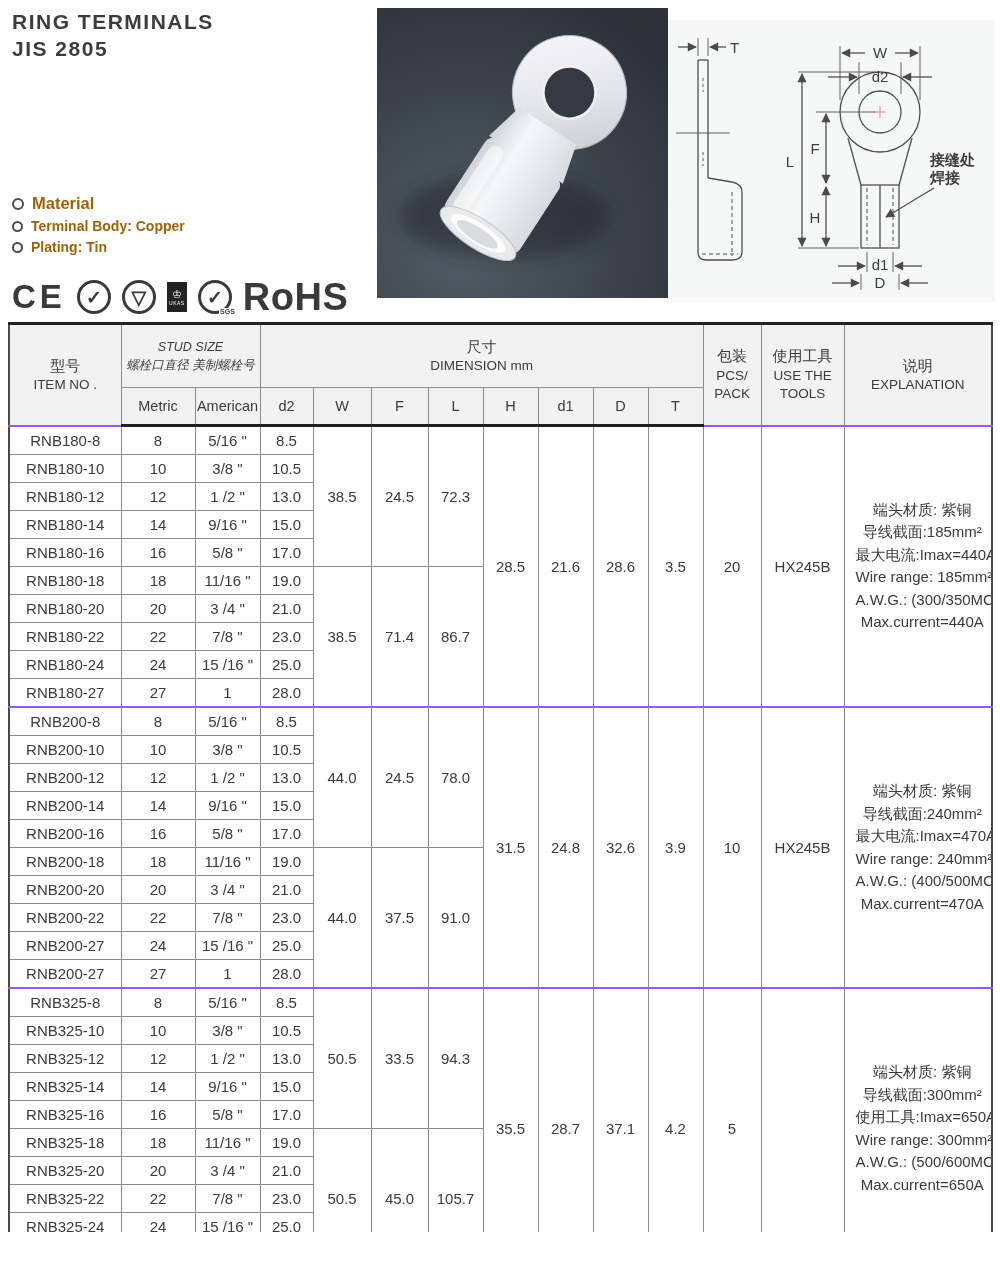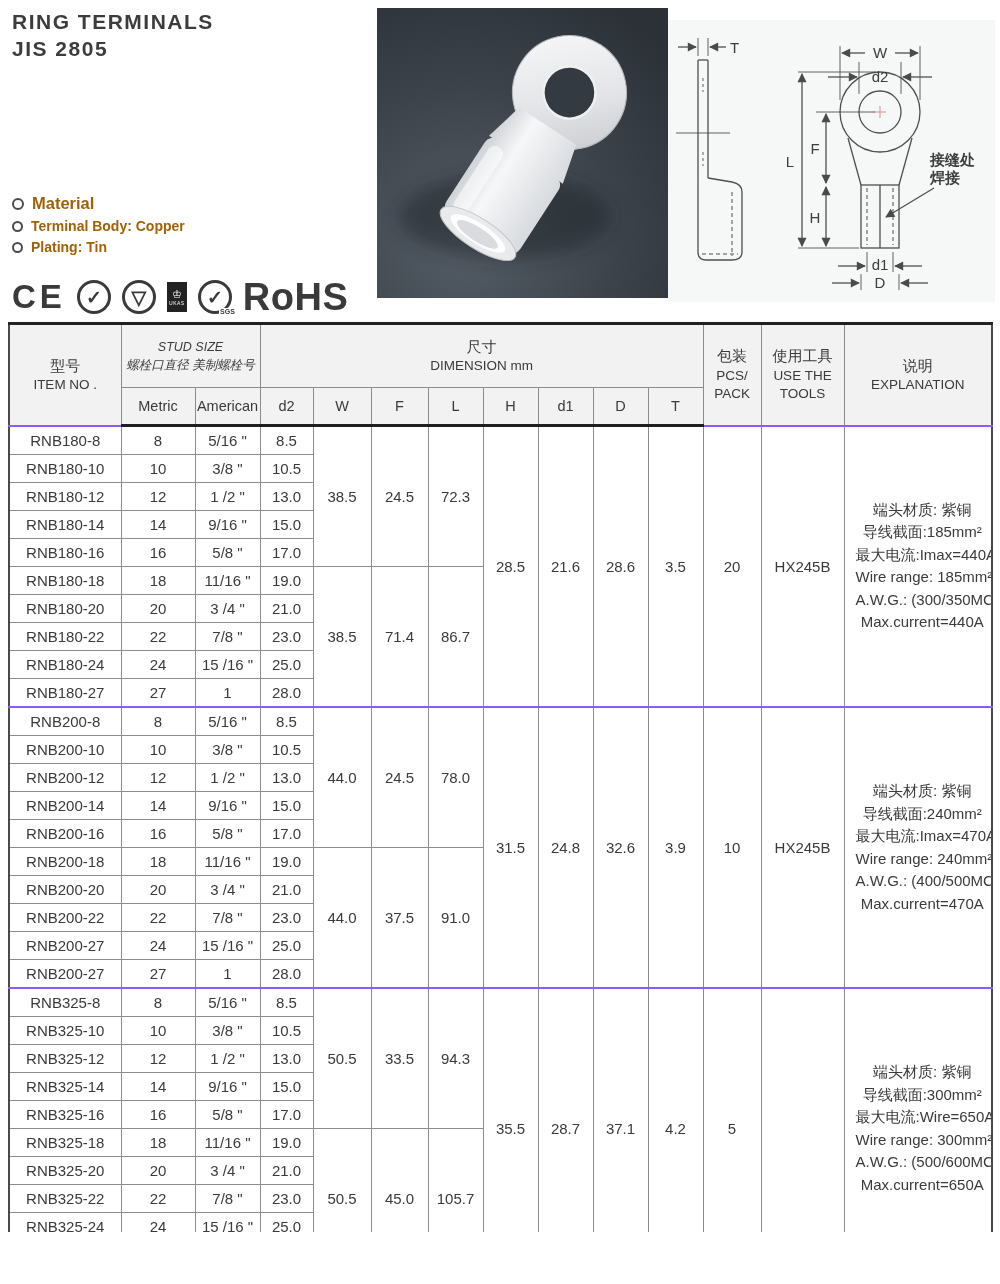--- a/index.html
+++ b/index.html
@@ -441,21 +441,21 @@
           <td rowspan="5">94.3</td>
           <td rowspan="10">35.5</td>
           <td rowspan="10">28.7</td>
           <td rowspan="10">37.1</td>
           <td rowspan="10">4.2</td>
           <td rowspan="10">5</td>
           <td rowspan="10"></td>
           <td rowspan="10" class="expl-cell">
             <div>端头材质: 紫铜</div>
             <div>导线截面:300mm²</div>
-            <div>最大电流:Wire=650A</div>
+            <div>使用工具:Imax=650A</div>
             <div>Wire range: 300mm²</div>
             <div>A.W.G.: (500/600MCM)</div>
             <div>Max.current=650A</div>
           </td>
         </tr>
         <tr>
           <td class="item-cell">RNB325-10</td>
           <td>10</td>
           <td>3/8 "</td>
           <td>10.5</td>

